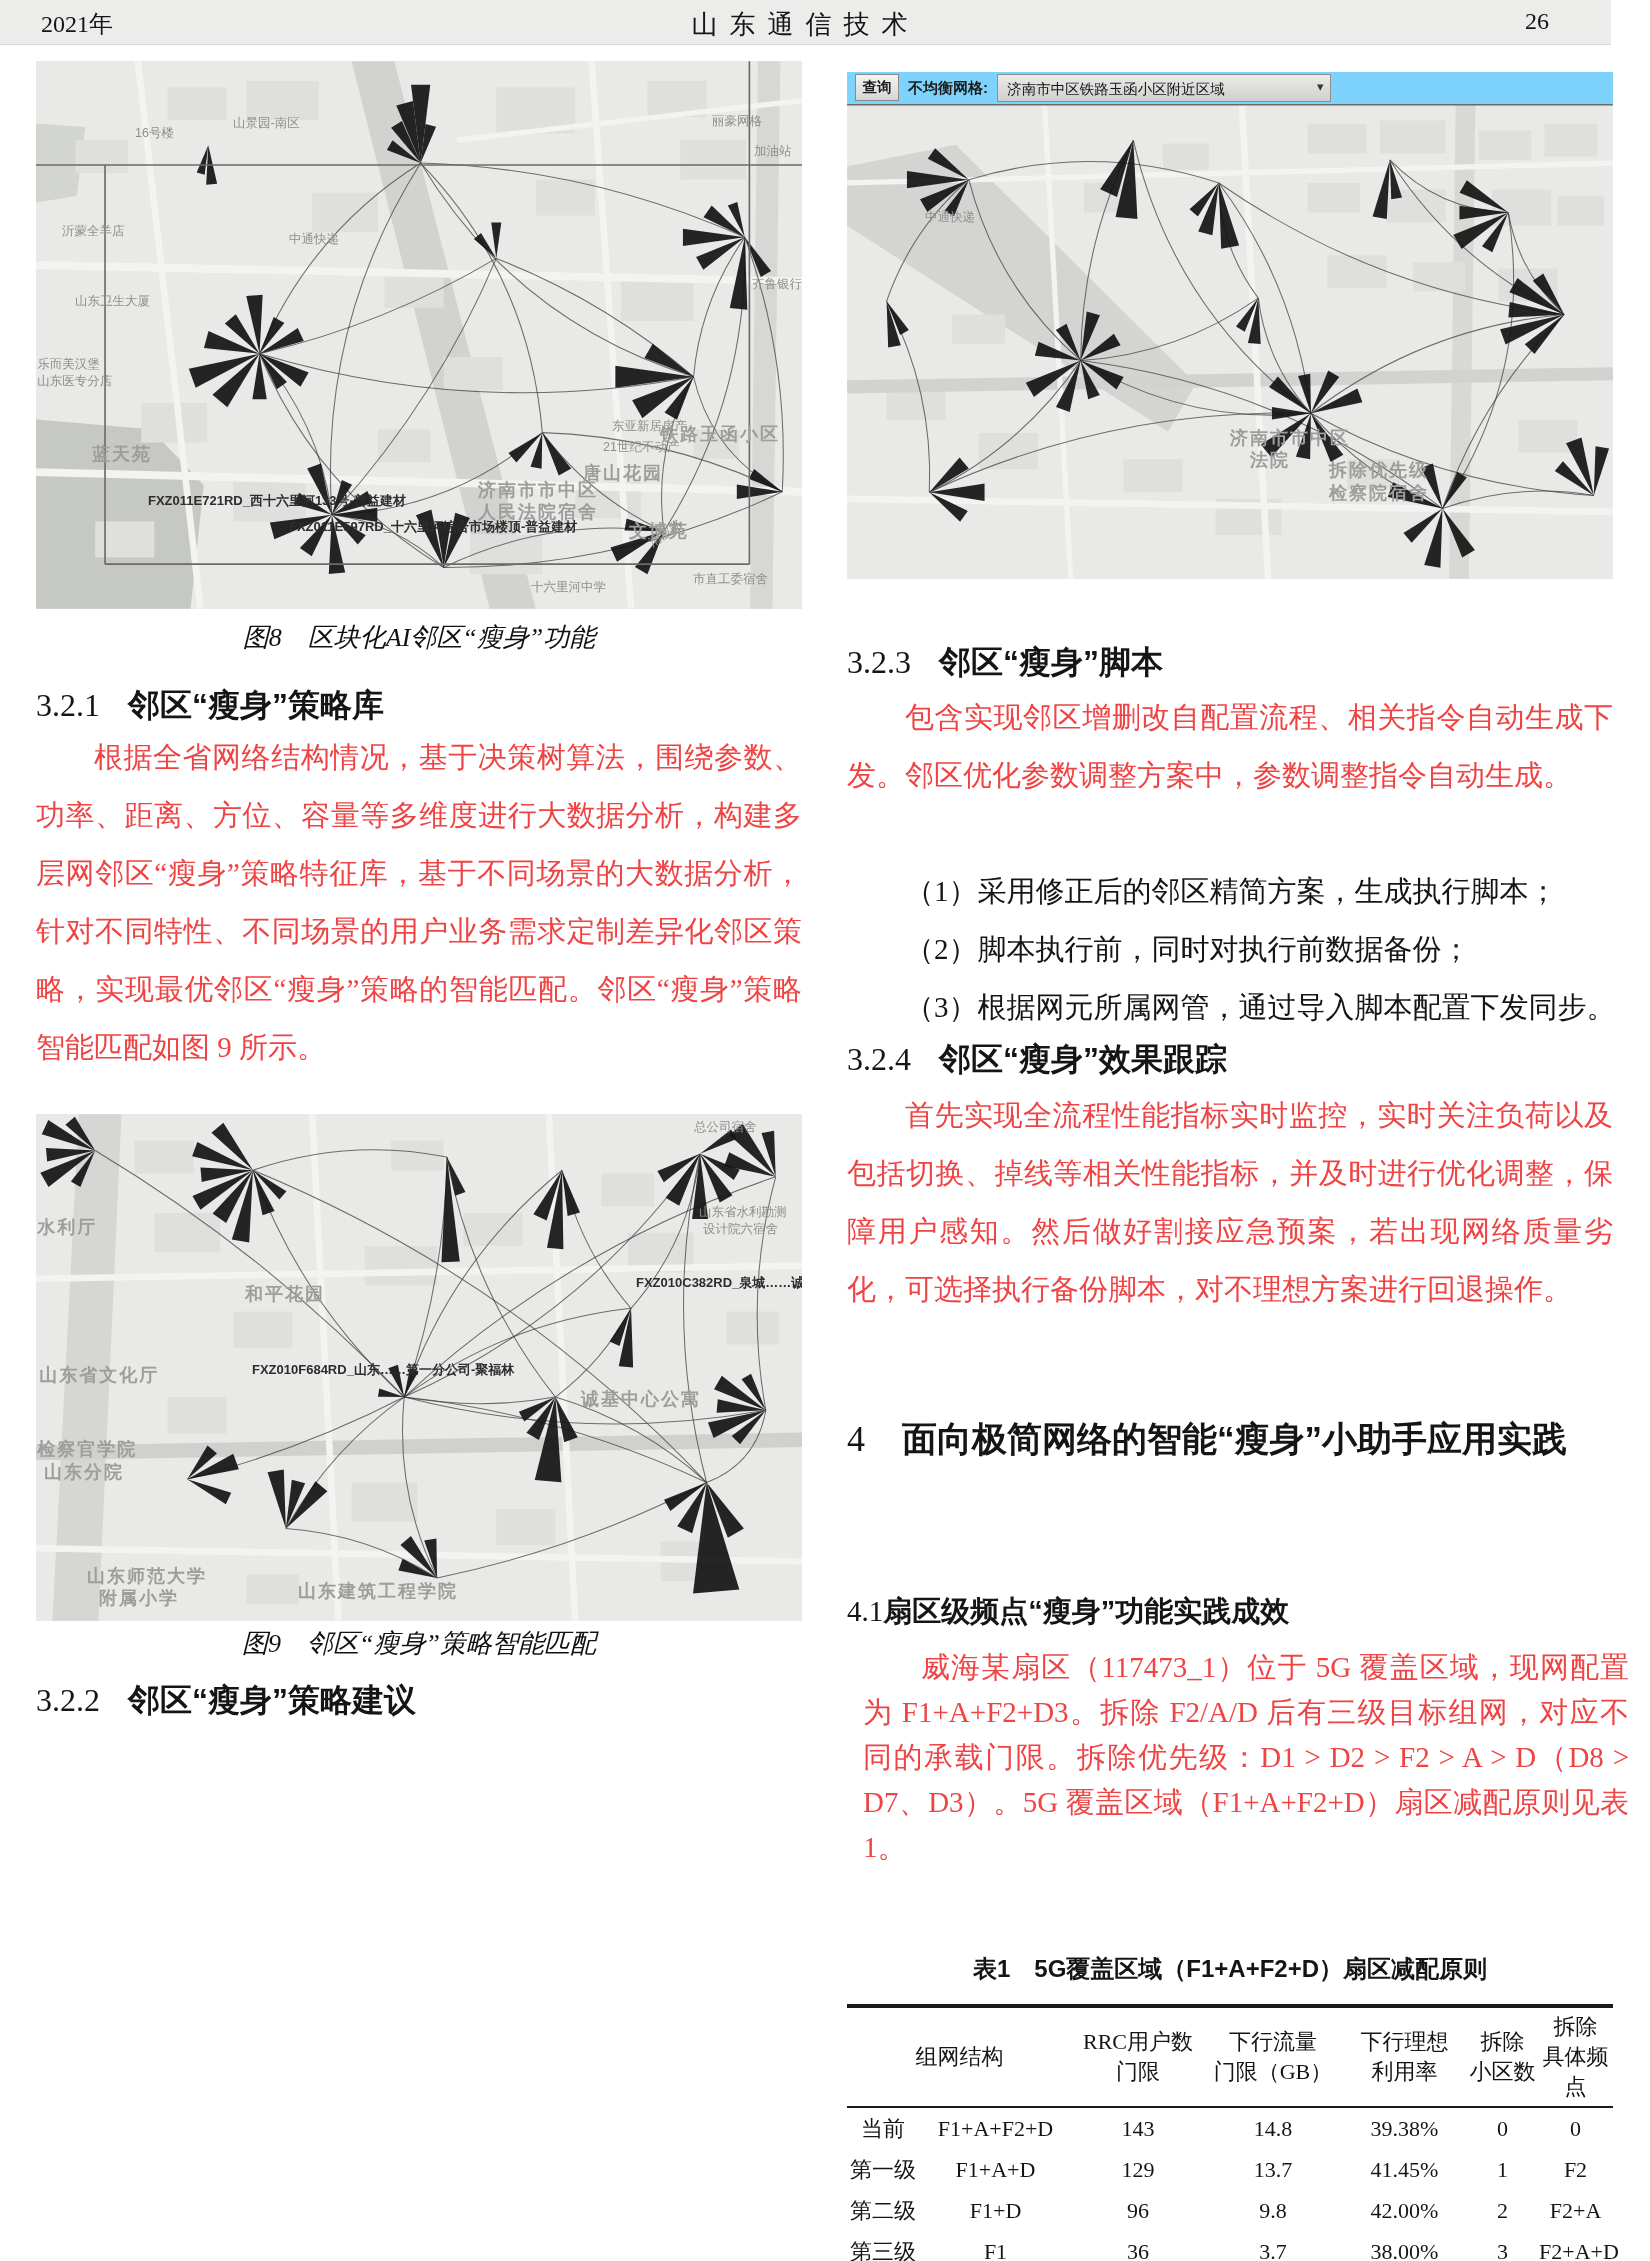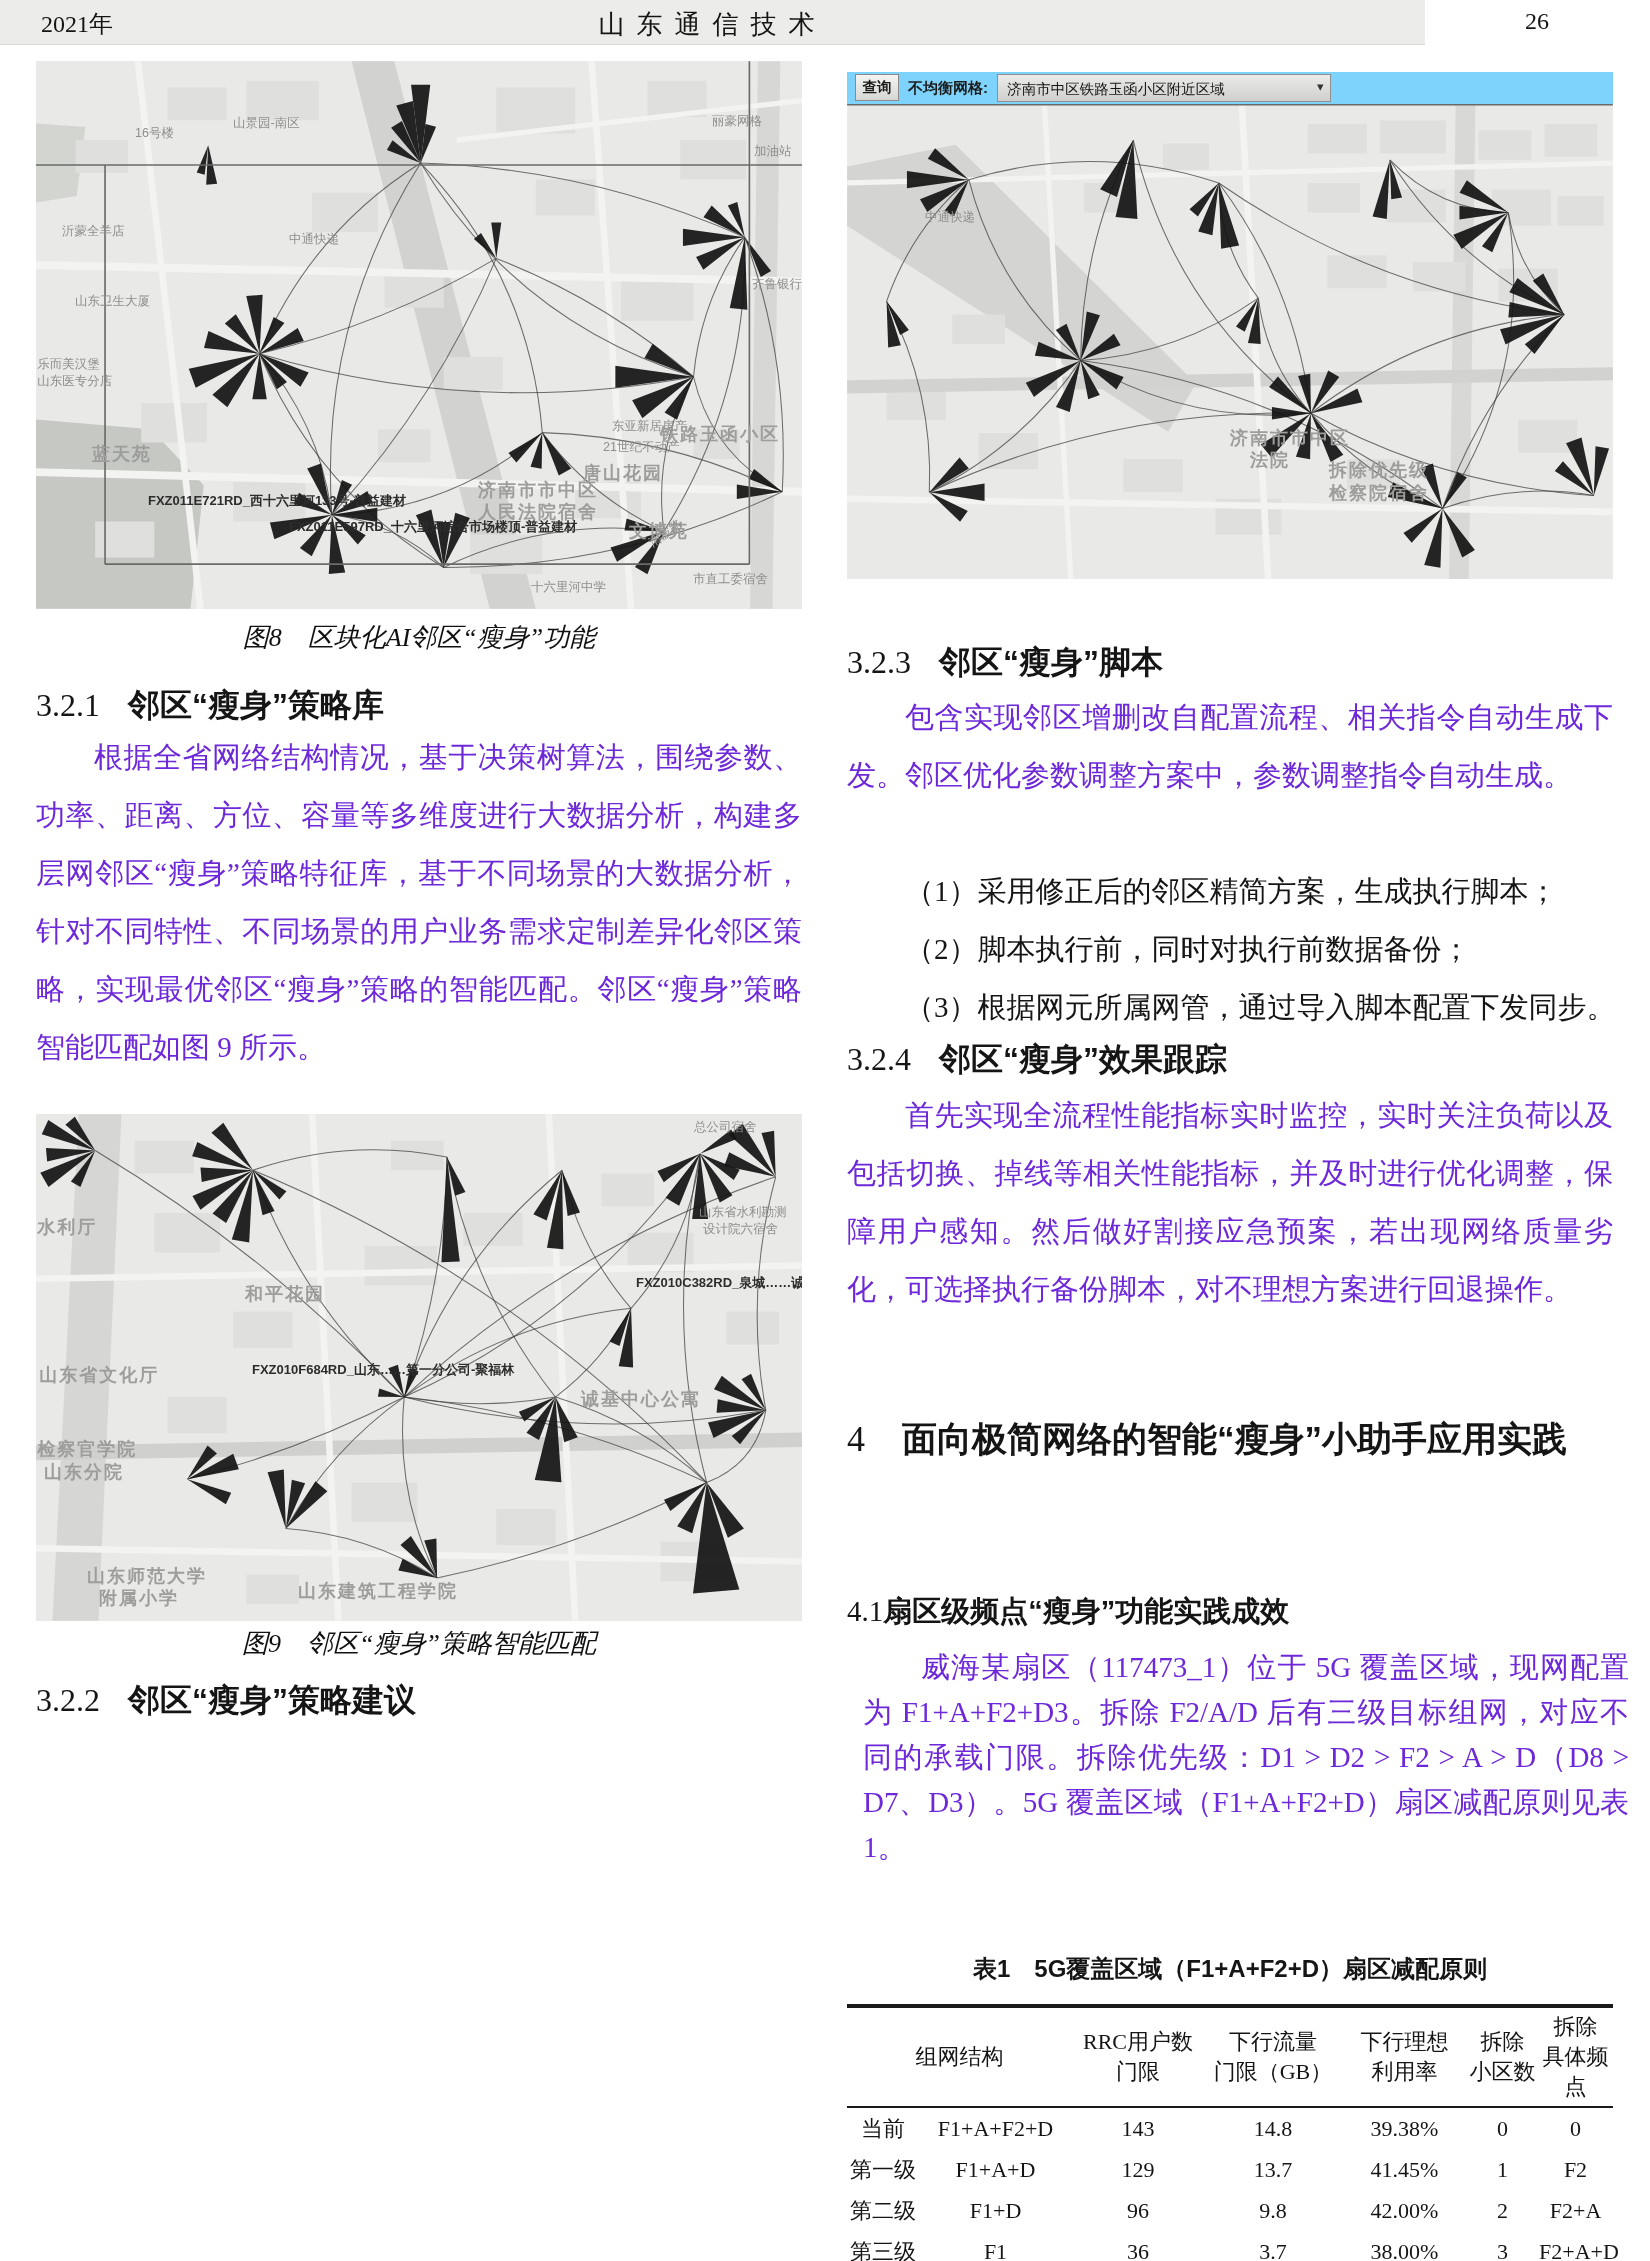--- a/index.html
+++ b/index.html
@@ -1,20 +1,20 @@
 <!DOCTYPE html>
 <html style="font-size:10.5px"><head>
 <meta charset="utf-8">
 <style>
   html,body{margin:0;padding:0;background:#ffffff;}
   #page{position:relative;width:1650px;height:2261px;background:#ffffff;
         font-family:"Liberation Serif","DejaVu Serif",serif;color:#151515;overflow:hidden;}
 
   
-  .hdr{position:absolute;left:0;top:0;width:1425px;height:44px;background:#ececea;
+  .hdr{position:absolute;left:0;top:0;width:1611px;height:44px;background:#ececea;
        border-bottom:1.3px solid #d8d8d6;}
   .hdr .yr{position:absolute;left:41px;top:8px;font-size:24px;}
   .hdr .jn{position:absolute;left:0;top:6.6px;width:100%;text-align:center;font-size:26px;letter-spacing:12px;}
   .hdr .pg{position:absolute;left:1525px;top:8px;font-size:24px;}
 
   
   .fig{position:absolute;overflow:hidden;background:#e9e9e7;}
   .fig svg{position:absolute;left:0;top:0;}
   .map-label{position:absolute;font-family:"Liberation Sans","DejaVu Sans",sans-serif;
              font-size:12.5px;color:#8e8e8c;white-space:nowrap;line-height:1.1;z-index:3;}
@@ -30,21 +30,21 @@
   .tb .dd{position:absolute;left:150px;top:2px;width:332px;height:26px;
           background:linear-gradient(#ebebe9,#cfcfcd);border:0.7px solid #8f8f8d;}
   .tb .dd .val{position:absolute;left:9.2px;top:5.3px;font:14.5px "Liberation Sans",sans-serif;color:#151515;}
   .tb .dd .ar{position:absolute;right:6.6px;top:4px;font-size:13px;color:#333;}
 
   
   .cap{position:absolute;text-align:center;font-style:italic;font-size:26px;color:#111;}
   .h3{position:absolute;font-size:32px;white-space:nowrap;}
   .h3 .num{font-family:"Liberation Serif",serif;}
   .h3 .tt{font-family:"Liberation Sans","DejaVu Sans",sans-serif;font-weight:700;margin-left:28px;}
-  .para{position:absolute;font-size:29px;line-height:58px;text-align:justify;text-indent:2em;color:#6d28d9;}
+  .para{position:absolute;font-size:29px;line-height:58px;text-align:justify;text-indent:2em;color:#ef4444;}
   .li{font-size:29px;line-height:58px;text-indent:2em;white-space:nowrap;}
   .h4big{position:absolute;font-family:"Liberation Sans","DejaVu Sans",sans-serif;font-weight:700;
          font-size:35px;line-height:82px;}
   .h4big .num{font-family:"Liberation Serif",serif;font-weight:400;font-size:36px;margin-right:37px;}
   .h41{position:absolute;font-size:29px;white-space:nowrap;}
   .h41 .num{font-family:"Liberation Serif",serif;}
   .h41 .tt{font-family:"Liberation Sans","DejaVu Sans",sans-serif;font-weight:700;}
 
   
   .tbl-title{position:absolute;text-align:center;font-family:"Liberation Sans","DejaVu Sans",sans-serif;

